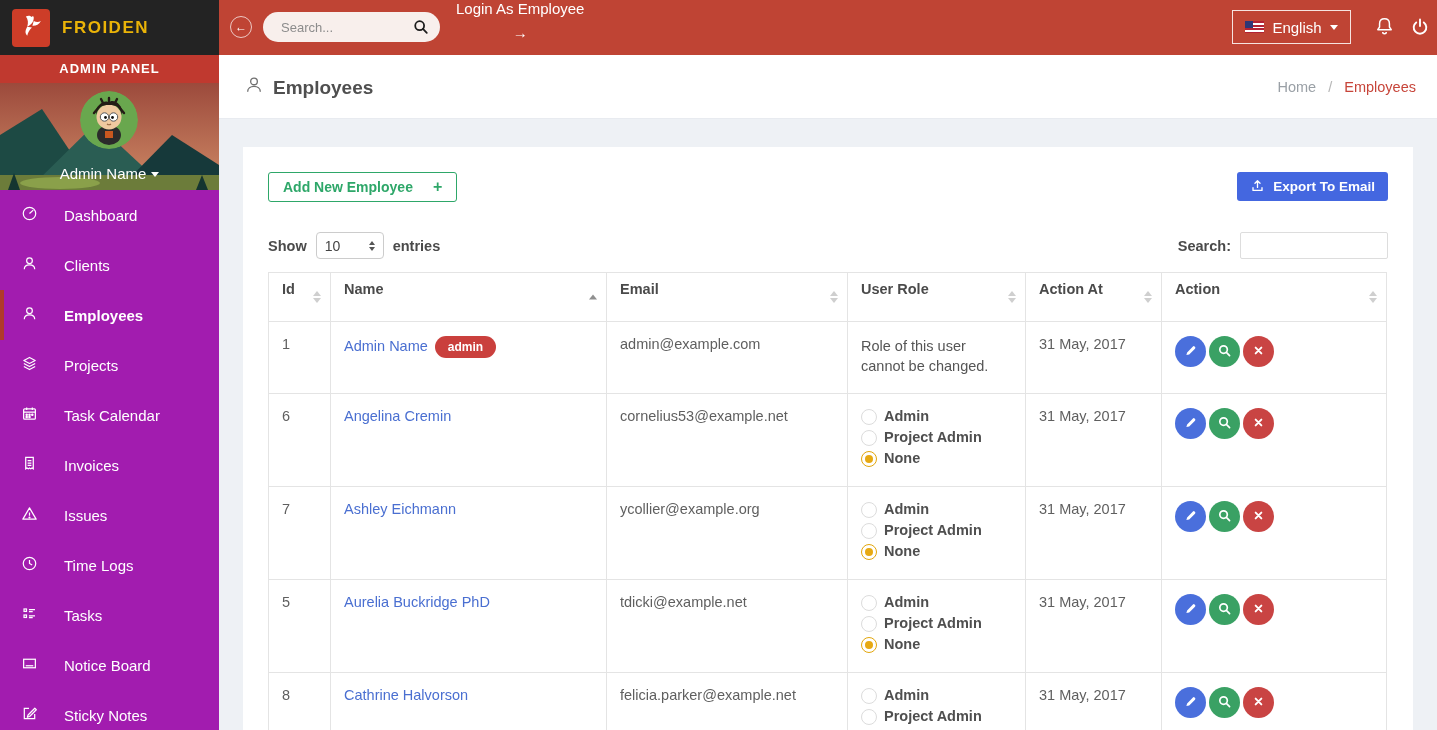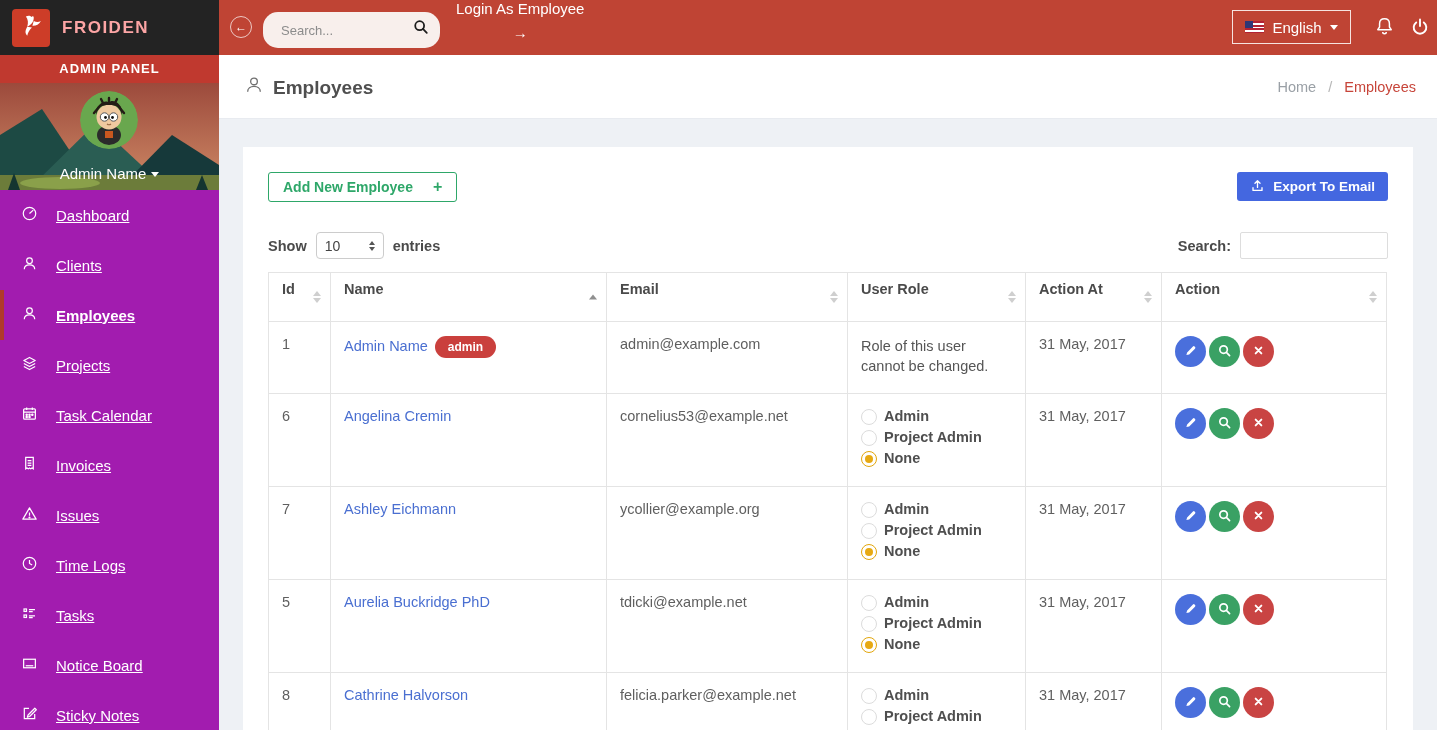--- a/index.html
+++ b/index.html
@@ -3,44 +3,44 @@
 <meta charset="utf-8">
 <style>
   * { margin:0; padding:0; box-sizing:border-box; }
   html,body { width:1437px; height:730px; overflow:hidden; }
   body { font-family:"Liberation Sans", sans-serif; background:#eef1f5; position:relative; }
 
   
   .topbar { position:absolute; left:0; top:0; width:1437px; height:55px; background:#bf4434; z-index:5; }
   .logo-block { position:absolute; left:0; top:0; width:219px; height:55px; background:#232323; display:flex; align-items:center; }
   .logo-square { width:38px; height:38px; margin-left:12px; background:#cd3d28; border-radius:4px; display:flex; align-items:center; justify-content:center; }
-  .brand { color:#fca5a5; font-size:17px; font-weight:bold; letter-spacing:1.5px; margin-left:12px;text-align:center; }
+  .brand { color:#eab308; font-size:17px; font-weight:bold; letter-spacing:1.5px; margin-left:12px;text-align:center; }
   .back-circle { position:absolute; left:230px; top:16px; width:22px; height:22px; border:1px solid rgba(255,255,255,0.7); border-radius:50%; color:#fff; font-size:12px; text-align:center; line-height:20px; cursor:pointer; }
-  .search-pill { position:absolute; left:263px; top:12px; width:177px; height:36px; background:#f8efec; border-radius:15px; }
+  .search-pill { position:absolute; left:263px; top:12px; width:177px; height:30px; background:#f8efec; border-radius:15px; }
   .search-pill input { position:absolute; left:0; top:0; width:100%; height:100%; border:none; outline:none; background:transparent; border-radius:15px; padding:0 34px 0 18px; font-size:13px; color:#333; font-family:"Liberation Sans",sans-serif; }
   .search-pill input::placeholder { color:#8c8c8c; }
   .pill-mag { position:absolute; right:11px; top:7px; }
   .login-as { position:absolute; left:456px; top:0; height:55px; display:flex; align-items:center; gap:7px; color:#fff; font-size:15px; cursor:pointer;flex-direction:column; }
   .lang-btn { position:absolute; left:1232px; top:10px; width:119px; height:34px; border:1px solid rgba(255,255,255,0.85); display:flex; align-items:center; justify-content:center; gap:8px; color:#fff; font-size:15px; cursor:pointer; background:transparent; }
   .flag { width:19px; height:12px; background:repeating-linear-gradient(180deg,#b22234 0 1.85px,#fff 1.85px 3.7px); position:relative; flex:none; }
   .flag::after { content:""; position:absolute; left:0; top:0; width:8px; height:6.5px; background:#2f3676; }
   .caret-down { width:0; height:0; border-left:4px solid transparent; border-right:4px solid transparent; border-top:5px solid #fff; }
   .bell-btn { position:absolute; left:1374px; top:16px; cursor:pointer; }
   .power-btn { position:absolute; left:1410px; top:17px; cursor:pointer; }
 
   
   .sidebar { position:absolute; left:0; top:55px; width:219px; height:675px; background:#a21caf; z-index:4; }
   .admin-panel-band { height:28px; background:#c0392f; color:#fff; font-size:13px; font-weight:bold; letter-spacing:1px; text-align:center; line-height:28px; }
   .profile { position:relative; height:107px; overflow:hidden; }
   .profile svg.scene { position:absolute; left:0; top:0; }
   .avatar { position:absolute; left:80px; top:8px; width:58px; height:58px; border-radius:50%; overflow:hidden; cursor:pointer; }
   .user-name { position:absolute; left:0; bottom:8px; width:100%; text-align:center; color:#fff; font-size:15px; cursor:pointer; }
   .user-name .caret-down { display:inline-block; margin-left:5px; vertical-align:2px; }
   .menu { padding-top:0; }
-  .menu-item { height:50px; display:flex; align-items:center; gap:18px; padding-left:17px; border-left:4px solid transparent; color:#fff; font-size:15px; cursor:pointer;text-decoration:underline; }
+  .menu-item { height:50px; display:flex; align-items:center; gap:26px; padding-left:17px; border-left:4px solid transparent; color:#fff; font-size:15px; cursor:pointer; }
   .menu-item.active { border-left-color:#b03a2b; font-weight:bold; }
   .menu-item svg { flex:none; }
 
   
   .main-header { position:absolute; left:219px; top:55px; width:1218px; height:64px; background:#fff; border-bottom:1px solid #e8ebf0; z-index:3; }
   .page-title { position:absolute; left:25px; top:20px; display:flex; align-items:center; gap:9px; font-size:19px; font-weight:bold; color:#4f4f4f; }
   .breadcrumb { position:absolute; right:21px; top:24px; font-size:14.5px; }
   .breadcrumb .home { color:#9aa0a6; cursor:pointer;margin-top:18px; }
   .breadcrumb .sep { color:#b5b5b5; margin:0 8px; }
   .breadcrumb .current { color:#c7453a; }

